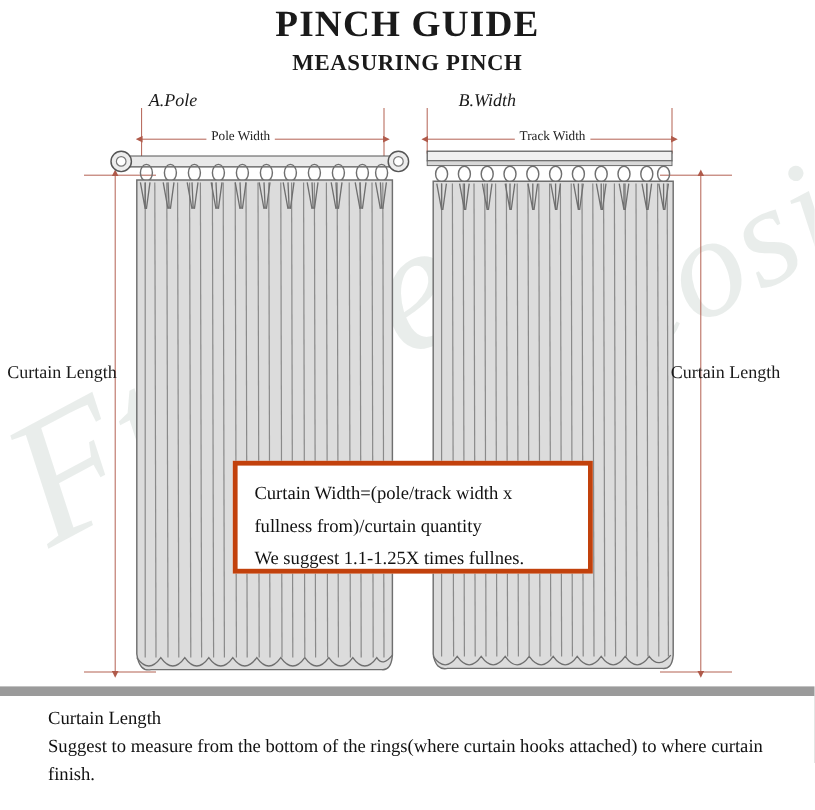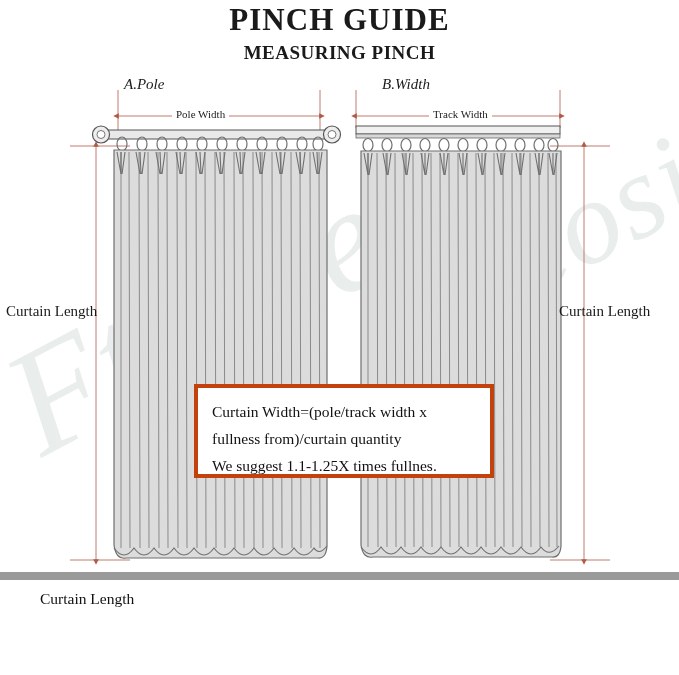--- a/index.html
+++ b/index.html
@@ -321,16 +321,17 @@
 
   <div id="formula-box">
     <div class="line">Curtain Width=(pole/track width x</div>
     <div class="line">fullness from)/curtain quantity</div>
     <div class="line">We suggest 1.1-1.25X times fullnes.</div>
   </div>
 
   <div id="footer">
     <div id="footer-inner">
       <div id="footer-title">Curtain Length</div>
+      <div id="footer-text">Suggest to measure from the bottom of the rings(where curtain hooks attached) to where curtain finish.</div>
     </div>
   </div>
 
 </div>
 
 </body></html>

